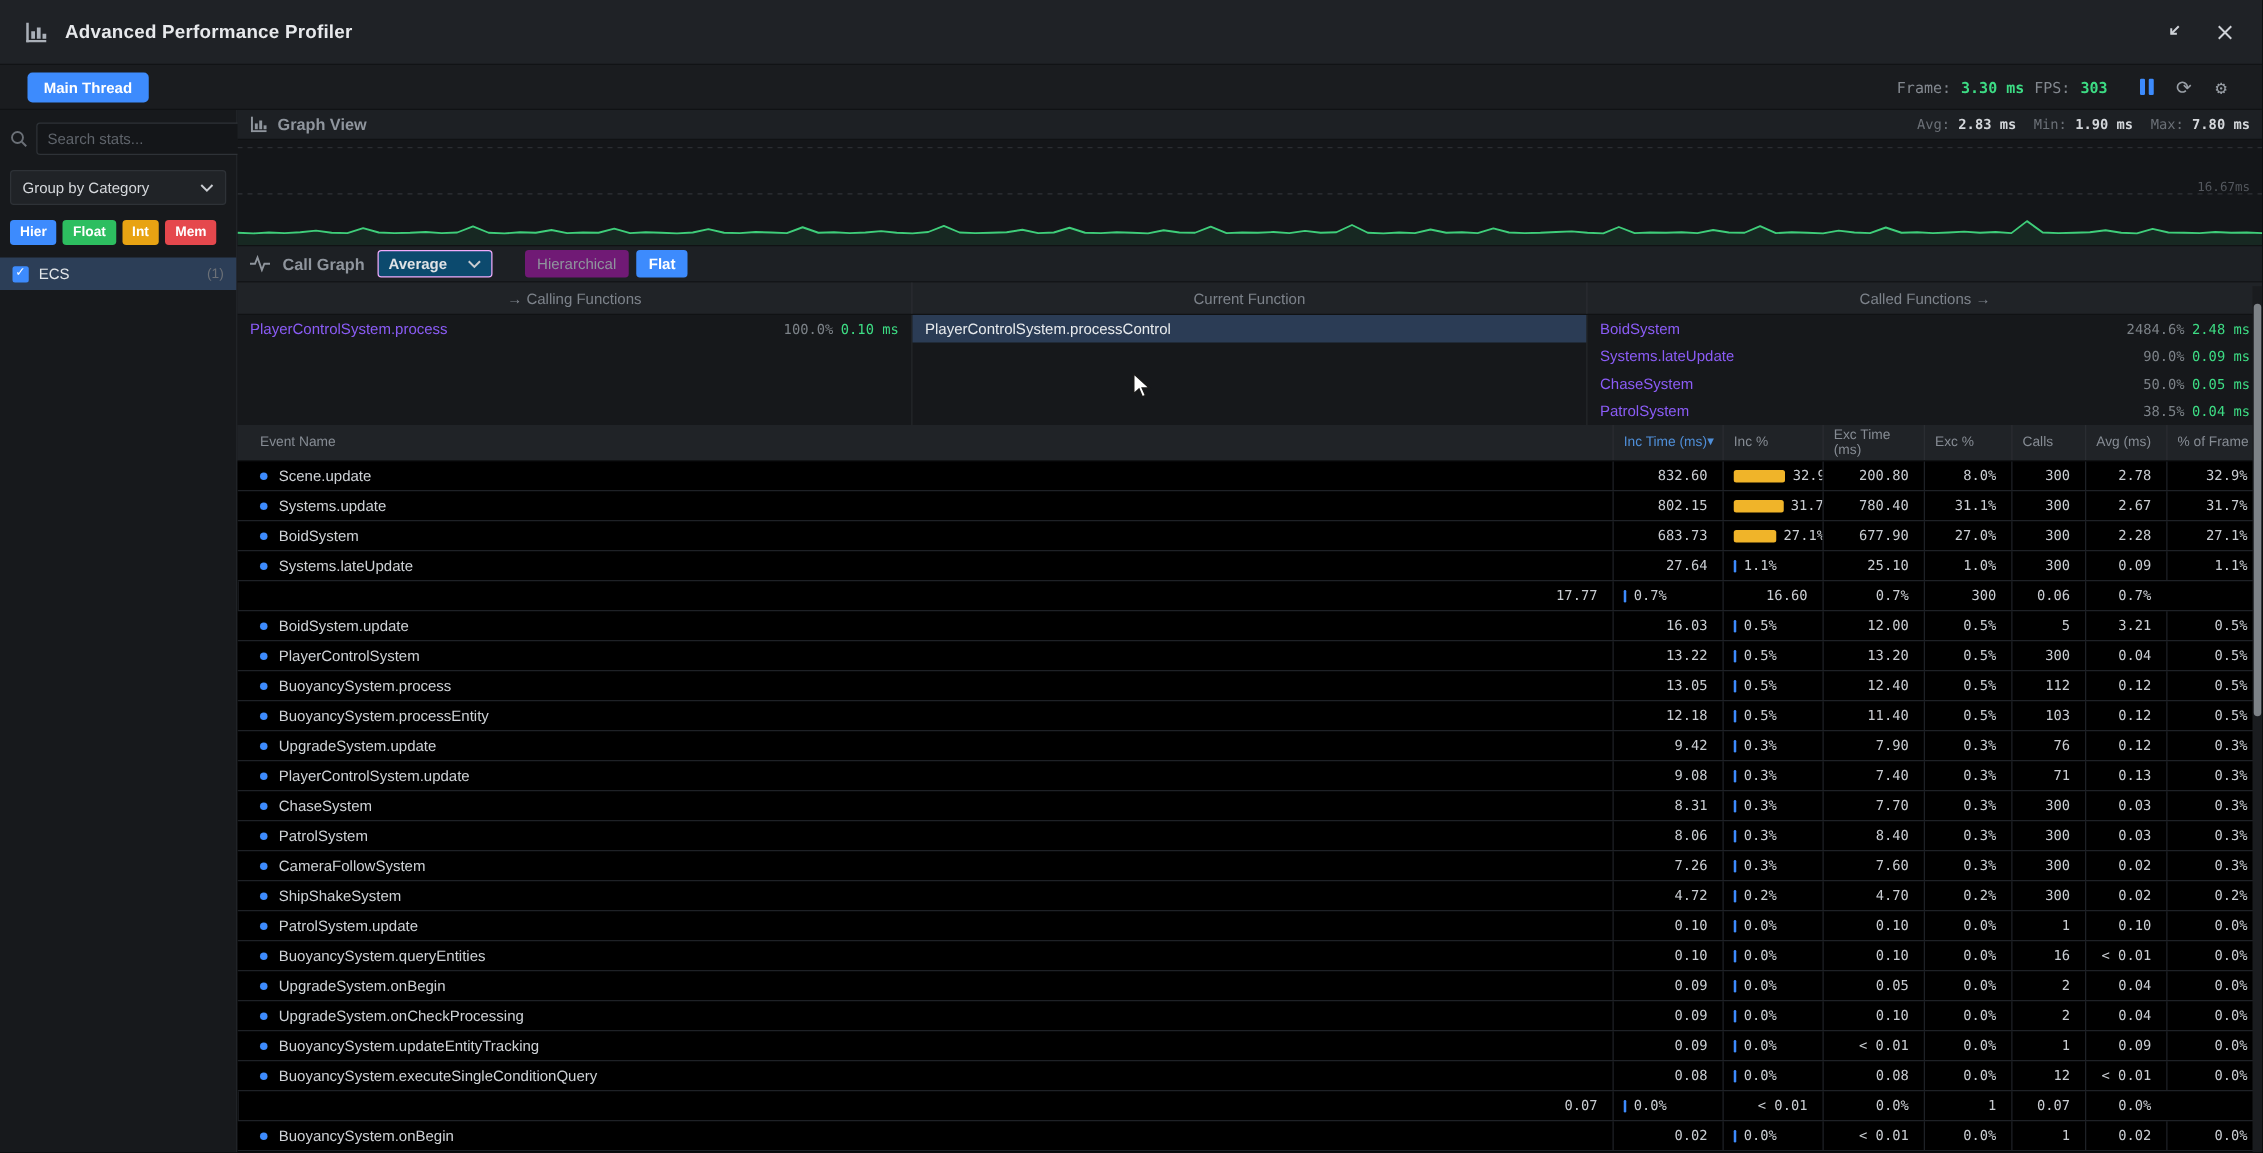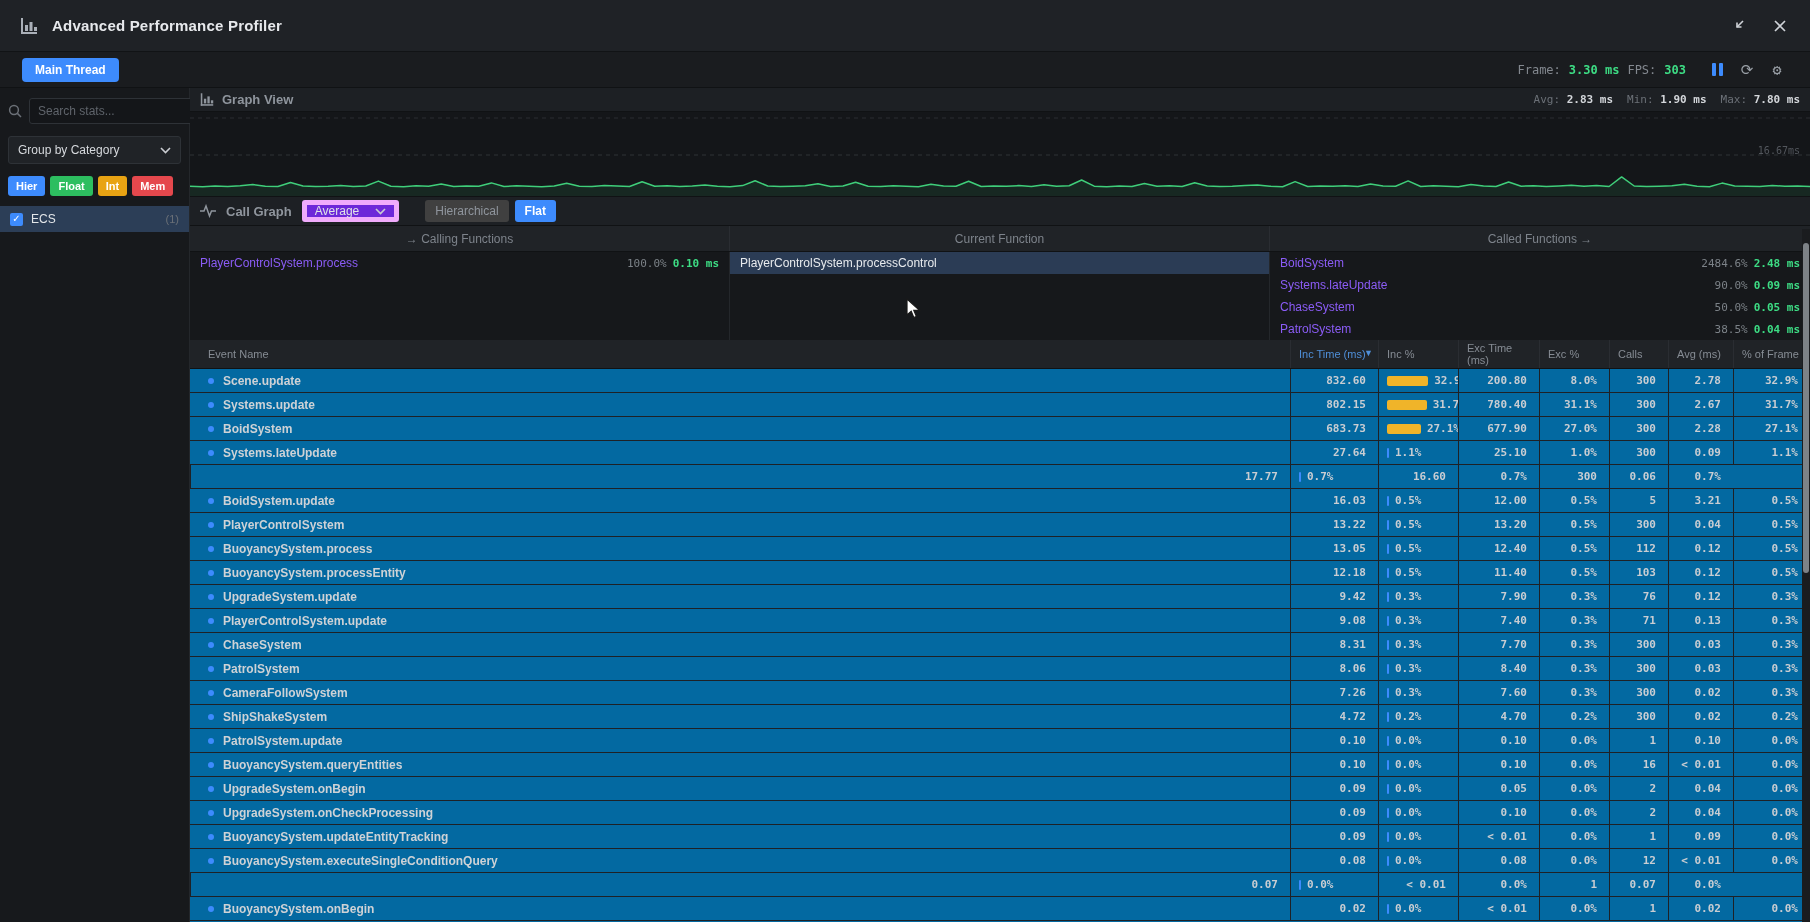--- a/index.html
+++ b/index.html
@@ -44,47 +44,47 @@
   .panel-title { font-size:13px; font-weight:bold; color:#8f959d; }
   .graph-stats { margin-left:auto; display:flex; gap:14px; font-family:"DejaVu Sans Mono", monospace; font-size:11px; }
   .graph-stats .lab { color:#6b7077; }
   .graph-stats .val { color:#d4d7db; font-weight:bold; }
 
   .graph-area { height:84px; position:relative; background:#141619; flex:none; }
   .graph-area svg { position:absolute; inset:0; }
   .budget-label { position:absolute; right:10px; top:33px; font-size:10px; color:#53575d; font-family:"DejaVu Sans Mono", monospace; }
 
   .cg-toolbar { height:30px; background:#1d2024; border-top:1px solid #101214; border-bottom:1px solid #101214; display:flex; align-items:center; gap:10px; padding:0 10px; flex:none; }
-  .cg-select { height:22px; background:#6d28d9; border:5px solid #f0abfc; border-radius:3px; display:flex; align-items:center; gap:16px; padding:0 8px; font-size:12px; font-weight:normal; color:#e0e3e6; cursor:pointer; }
-  .cg-btn { height:22px; display:flex; align-items:center; padding:0 10px; border-radius:3px; font-size:12px; color:#8f959d; background:#404040; cursor:pointer; }
+  .cg-select { height:22px; background:#0c4a6e; border:1px solid #f0abfc; border-radius:3px; display:flex; align-items:center; gap:16px; padding:0 8px; font-size:12px; font-weight:bold; color:#e0e3e6; cursor:pointer; }
+  .cg-btn { height:22px; display:flex; align-items:center; padding:0 10px; border-radius:3px; font-size:12px; color:#8f959d; background:#701a75; cursor:pointer; }
   .cg-btn.active { background:#3d8bfd; color:#fff; font-weight:bold; }
 
   .cg-cols-head { height:26px; background:#202327; display:flex; flex:none; border-bottom:1px solid #101214; }
   .cg-col-h { width:540px; display:flex; align-items:center; justify-content:center; font-size:12px; color:#7d838b; border-right:1px solid #2a2d32; }
   .cg-col-h:last-child { border-right:none; }
 
   .cg-body { height:88px; display:flex; flex:none; background:#16181b; overflow:hidden; }
   .cg-col { width:540px; border-right:1px solid #24272b; }
   .cg-col:last-child { border-right:none; }
   .cg-row { height:22px; display:flex; align-items:center; padding:0 10px; gap:8px; cursor:pointer; }
   .cg-row .fn { font-size:12px; color:#8b5cf6; white-space:nowrap; overflow:hidden; }
   .cg-row .vals { margin-left:auto; font-family:"DejaVu Sans Mono", monospace; font-size:11px; white-space:nowrap; }
   .cg-row .pct { color:#7c8288; }
-  .cg-row .ms { color:#3ddc84; font-weight:bold; margin-left:6px; }
+  .cg-row .ms { color:#3ddc84; font-weight:normal; margin-left:6px; }
   .cg-current { background:#2b3c55; }
   .cg-current .fn { color:#e8ebee; }
 
   
   .tgrid { display:grid; grid-template-columns:1fr 88px 80px 81px 70px 59px 65px 77px; }
   .thead { height:29px; background:#202327; border-bottom:1px solid #101214; flex:none; align-items:stretch; }
   .th { display:flex; align-items:center; font-size:11px; color:#868c94; padding:0 8px; border-left:1px solid #2a2d32; line-height:1.1; position:relative; }
   .th:first-child { border-left:none; padding-left:18px; }
   .th.sorted { color:#4f8fd9; }
   .th.sorted .sortchev { position:absolute; right:5px; top:50%; transform:translateY(-50%); font-size:9px; color:#4f8fd9; }
-  .tbody { flex:1; overflow:hidden; background:#0369a1; position:relative;font-weight:bold; }
+  .tbody { flex:1; overflow:hidden; background:#000000; position:relative; }
   .trow { height:24px; border-bottom:1px solid #1e2126; cursor:pointer; }
   .td { display:flex; align-items:center; font-family:"DejaVu Sans Mono", monospace; font-size:11px; color:#c9cdd2; border-left:1px solid #1e2126; padding:0 12px; justify-content:flex-end; overflow:hidden; }
   .td.name { font-family:"Liberation Sans", sans-serif; font-size:12px; color:#ced2d6; justify-content:flex-start; padding-left:18px; gap:9px; border-left:none; }
   .td .dot { width:6px; height:6px; border-radius:50%; background:#3d8bfd; flex:none; }
   .td.incp { justify-content:flex-start; padding-left:8px; gap:6px; }
   .td .bar { height:10px; border-radius:2px; flex:none; }
 
   .scrollbar { position:absolute; right:0; top:229px; width:8px; bottom:0; background:#1a1c1f; }
   .scroll-thumb { position:absolute; left:1px; right:1px; top:14px; height:330px; background:#8f949a; border-radius:3px; opacity:.85; }
 

